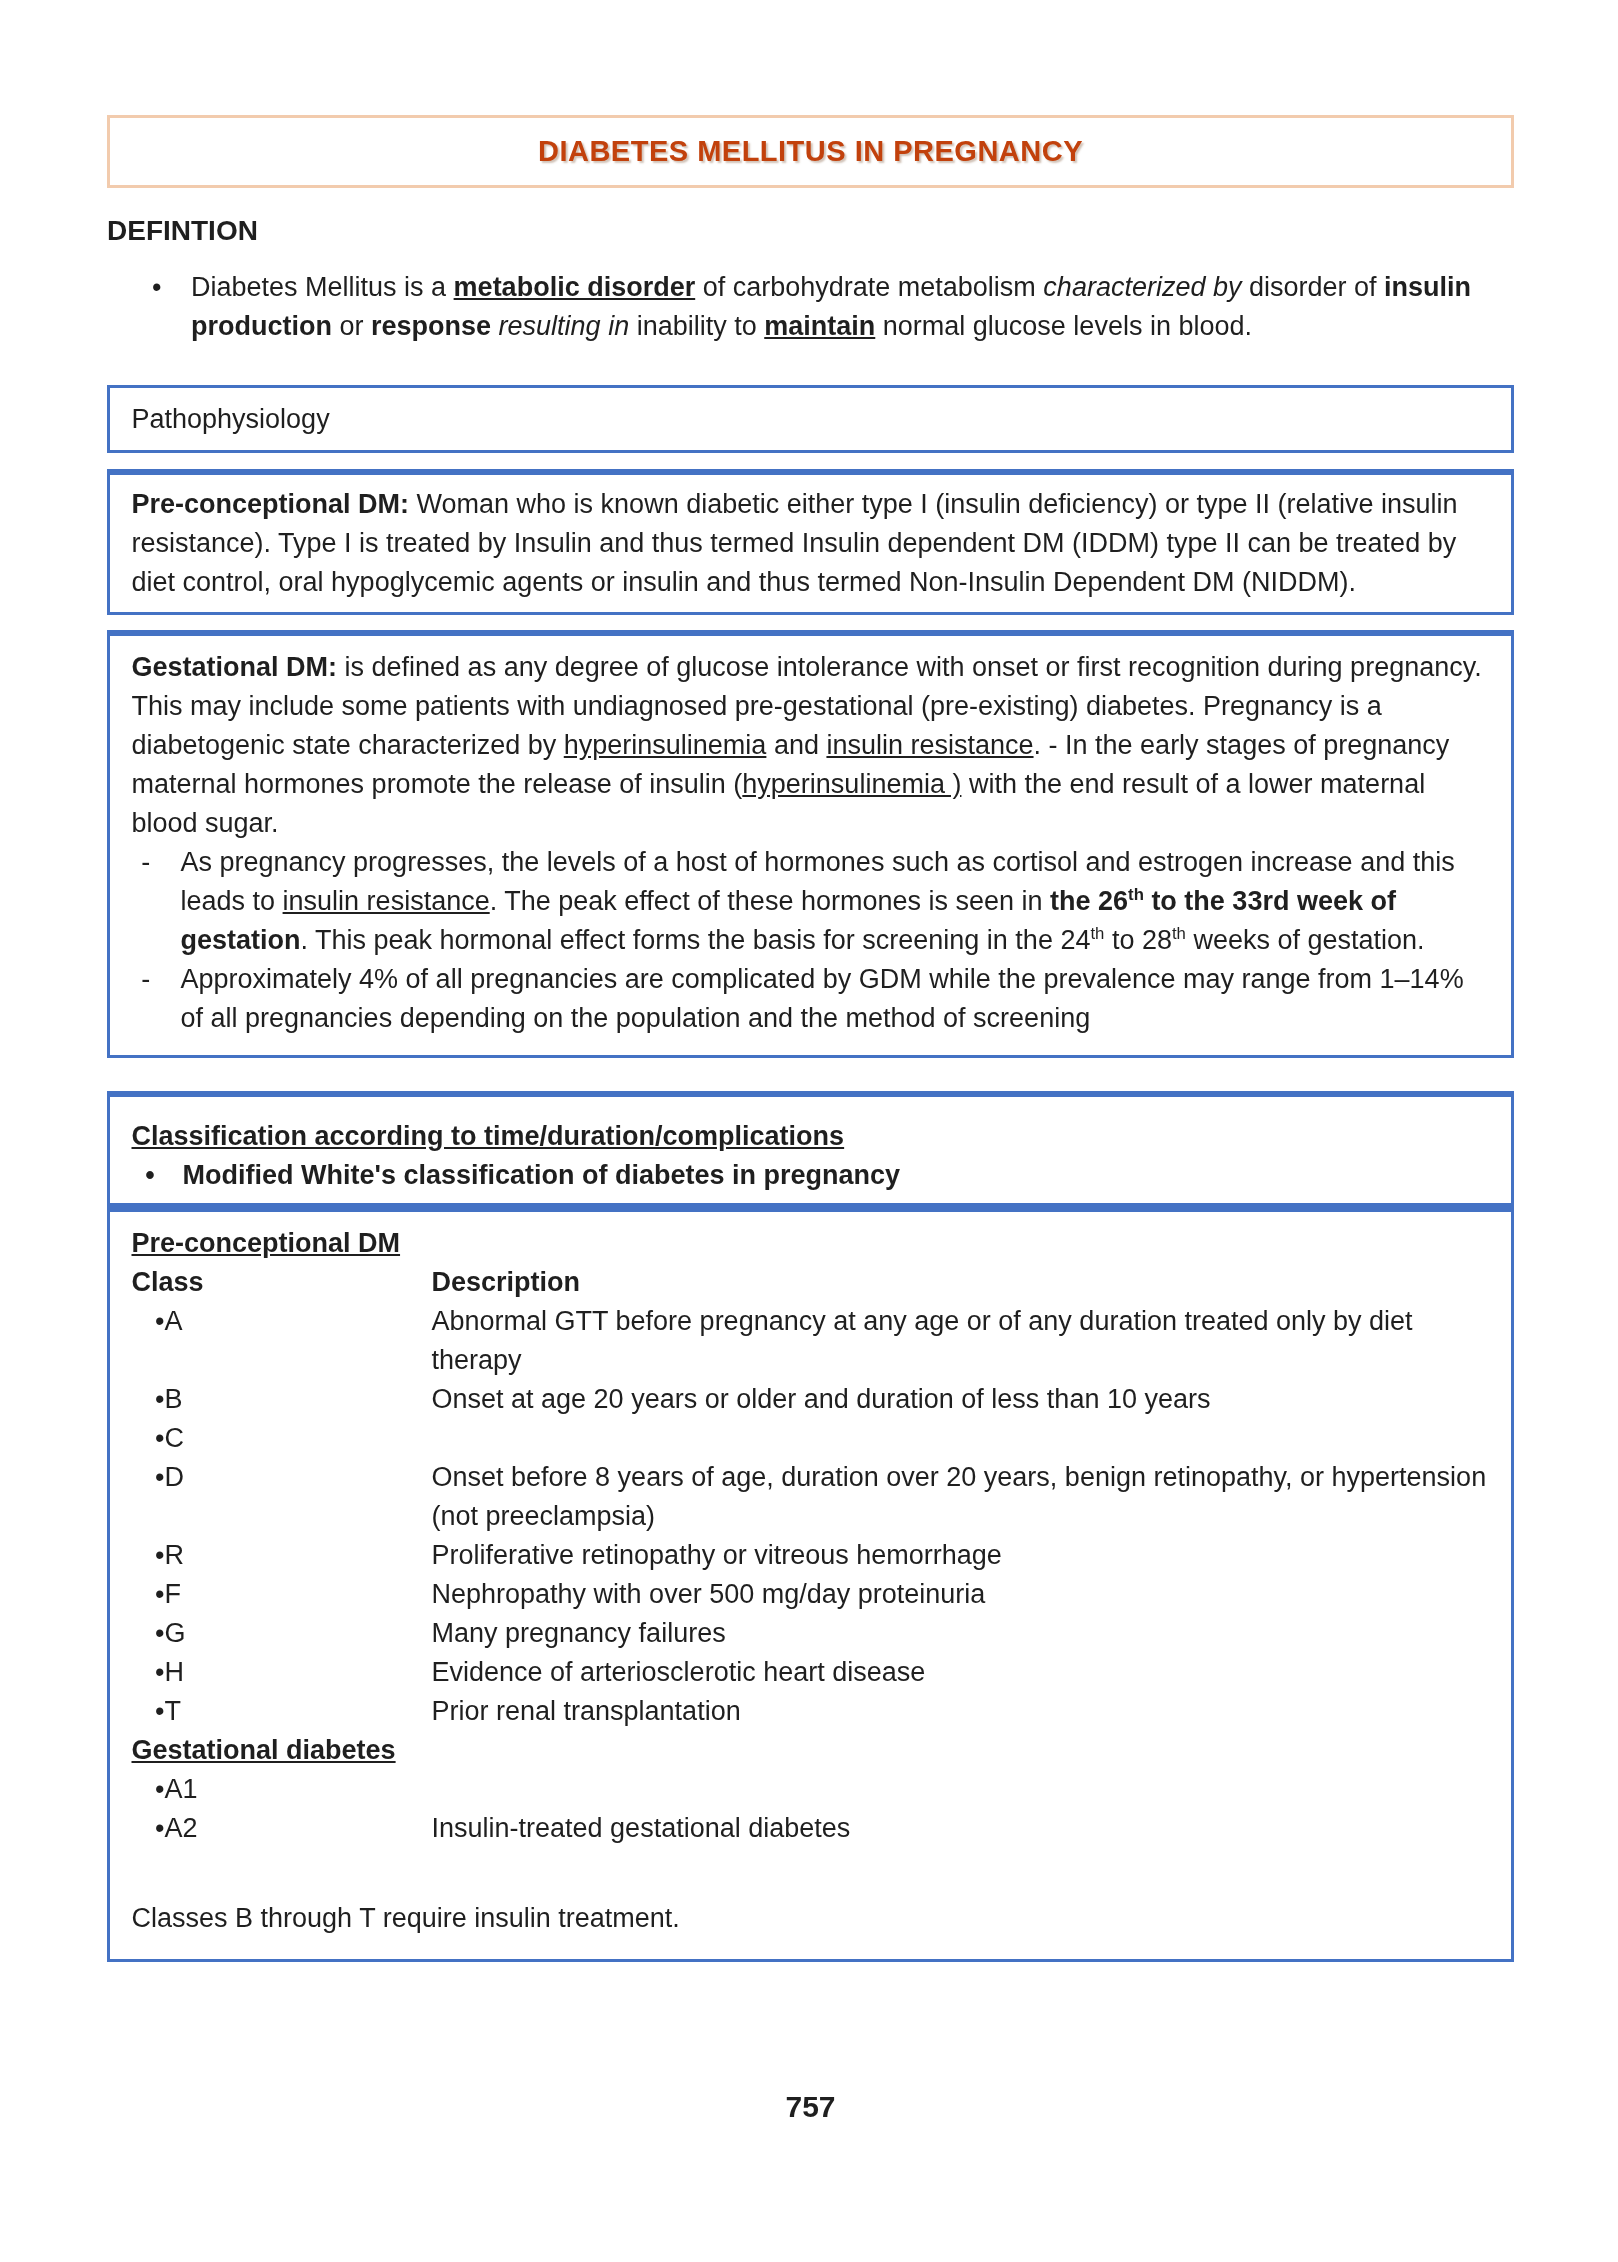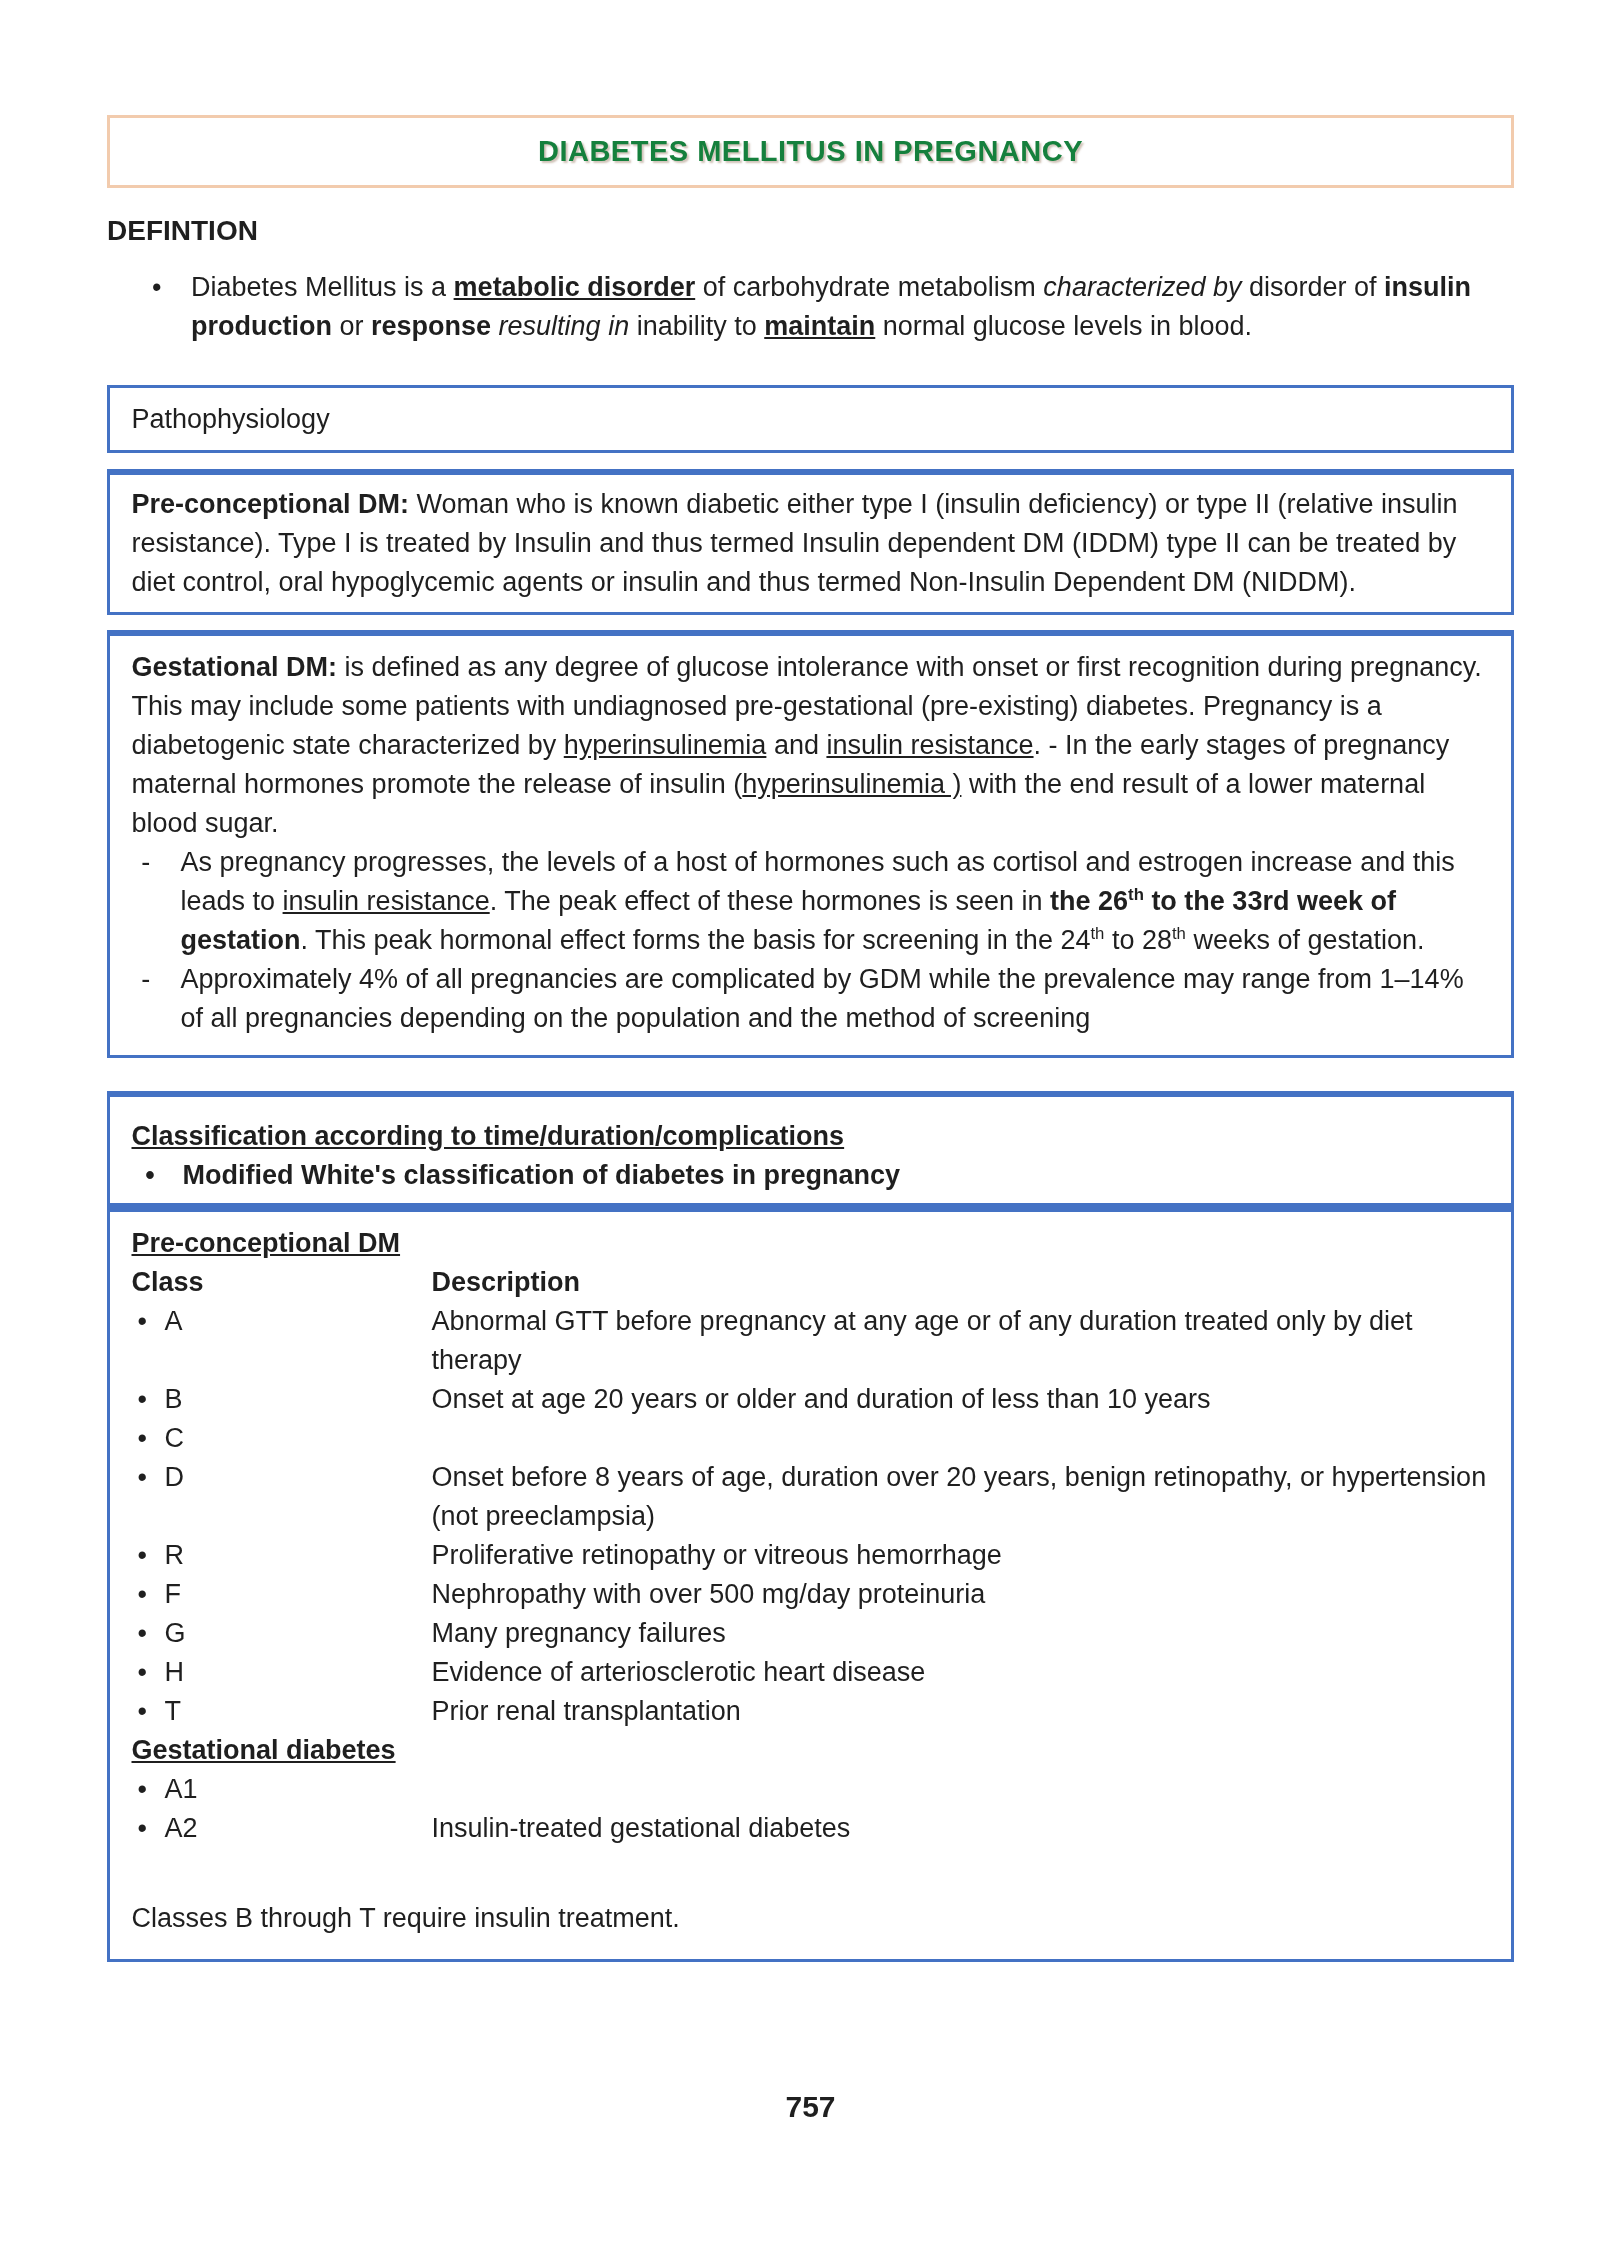--- a/index.html
+++ b/index.html
@@ -33,21 +33,21 @@
   
   .title-box {
     border: 3.9px solid #f2cbad;
     height: 73px;
     box-sizing: border-box;
     display: flex;
     align-items: center;
     justify-content: center;
   }
   .title-text {
-    color: #15803d;
+    color: #c2410c;
     font-weight: bold;
     font-size: 29px;
     letter-spacing: 0.5px;
     text-shadow: 2px 2px 2px rgba(120, 80, 50, 0.35);
   }
 
   
   .def-heading {
     margin-top: 23.4px;
     font-weight: bold;
@@ -104,21 +104,21 @@
   .class-content-box { margin-top: 0; padding: 11.7px 21.5px 21.5px 21.5px; }
   .sect-heading {
     font-weight: bold;
     text-decoration: underline;
   }
   .crow {
     display: grid;
     grid-template-columns: 300px 1fr;
   }
   .chead { font-weight: bold; }
-  .ccell-class { display: flex; }
+  .ccell-class { display: flex; text-align: right; }
   .cbullet {
     width: 33px;
     box-sizing: border-box;
     padding-left: 5.9px;
   }
   .footnote { margin-top: 51px; }
 
   
   .page-number {
     margin-top: 125px;

